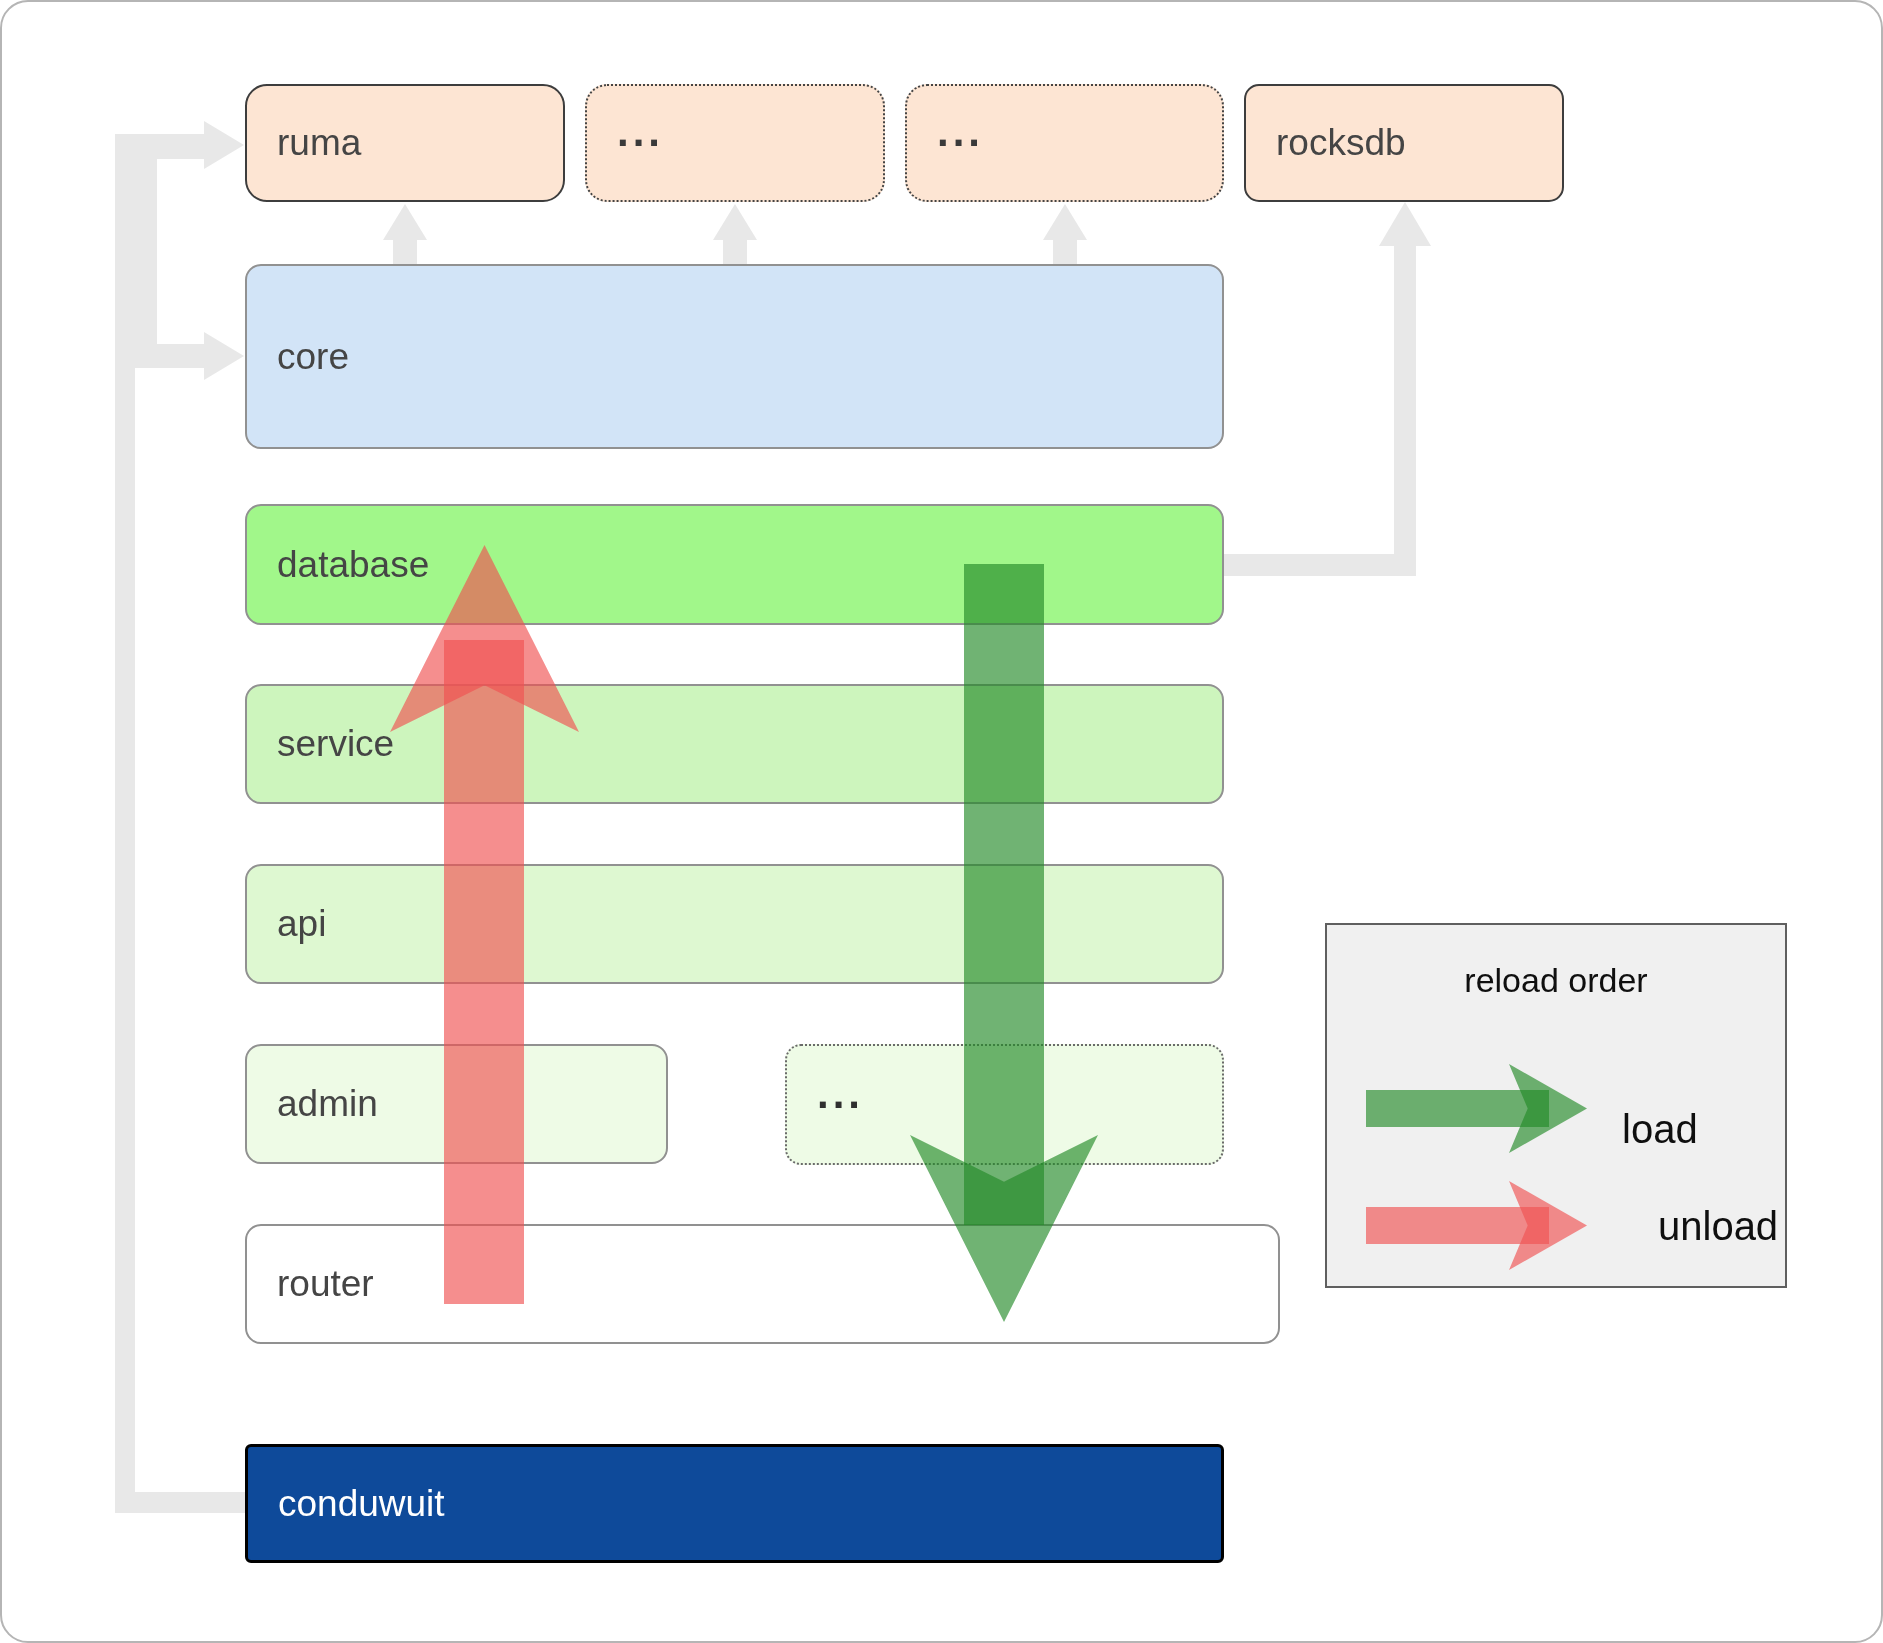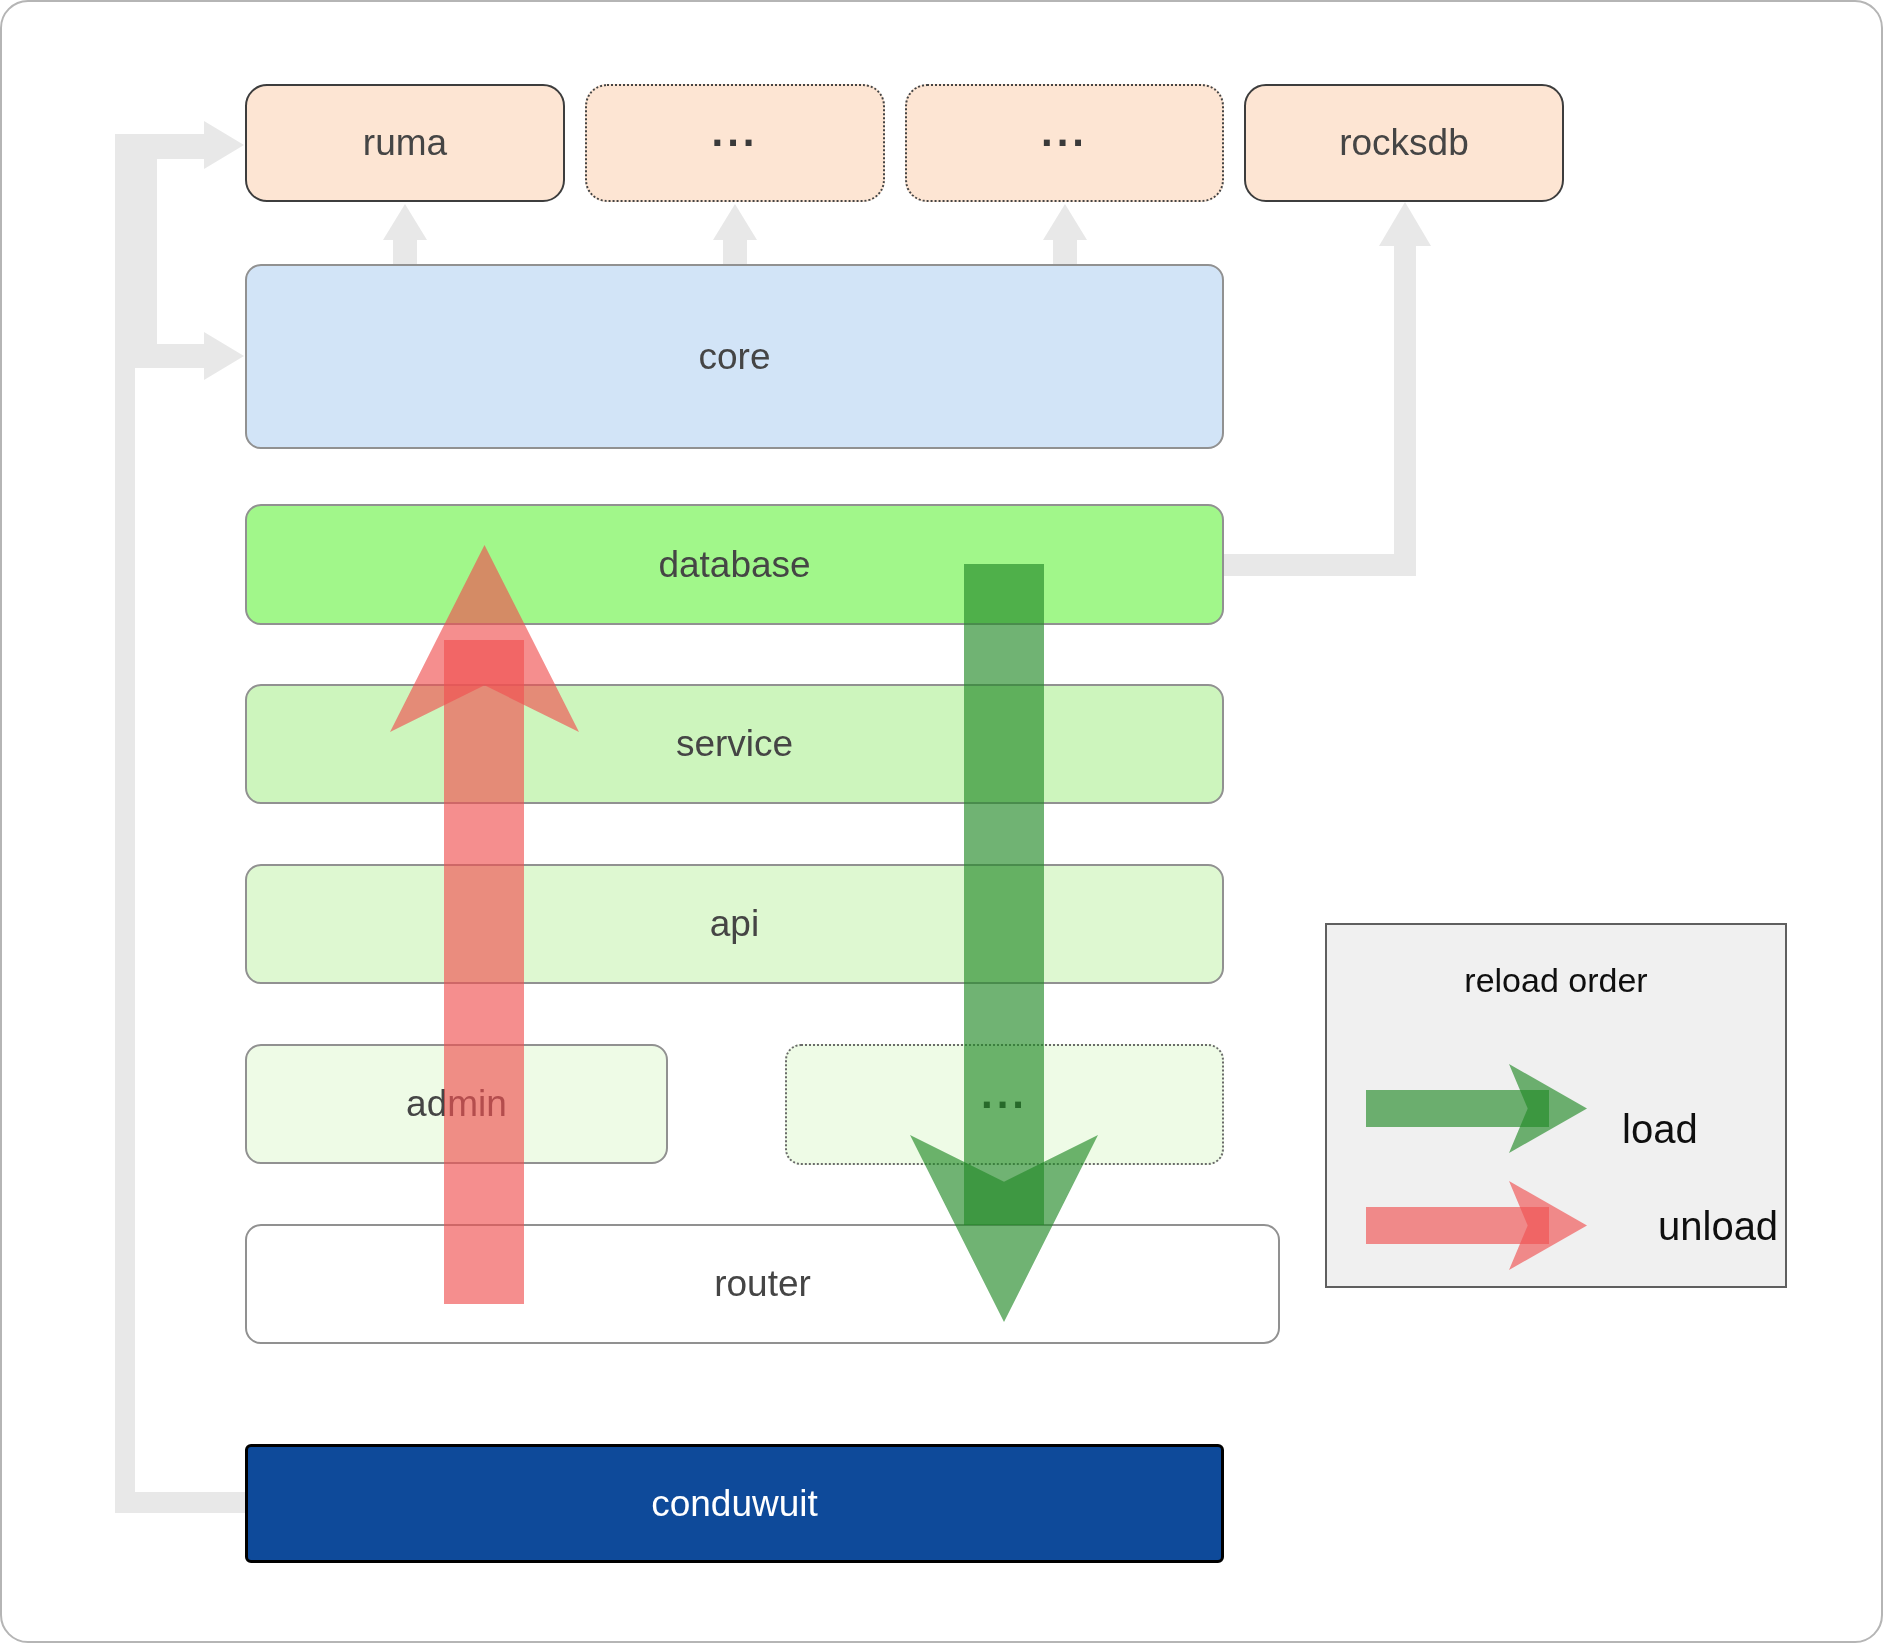--- a/index.html
+++ b/index.html
@@ -16,40 +16,40 @@
     border:2px solid #b5b5b5; border-radius:28px; box-sizing:border-box; overflow:hidden;
   }
   
   .conn{position:absolute; background:var(--connector-gray); z-index:1;}
   .tri{position:absolute; background:var(--connector-gray); z-index:1;}
   .tri-right{clip-path:polygon(0 0, 100% 50%, 0 100%);}
   .tri-up{clip-path:polygon(50% 0, 0 100%, 100% 100%);}
   
   .box{
     position:absolute; box-sizing:border-box; z-index:2;
-    display:flex; align-items:center; justify-content:center;
-    font-size:37px; color:var(--label-dark);
+    display:flex; align-items:center; 
+    font-size:37px; color:var(--label-dark);padding-left:30px;
   }
   .top-box{border-radius:22px; background:var(--peach); border:2.5px solid #3d3d3d; }
   .top-box.dotted{border:2px dotted #444444;}
   .row-box{border-radius:16px; border:2px solid #919191;}
   .dots-label{font-weight:bold; font-size:42px; letter-spacing:4px; color:#3a3a3a; transform:translateY(-11px);}
   .b-core{left:243px; top:262px; width:979px; height:185px; background:var(--core-blue);}
   .b-database{left:243px; top:502px; width:979px; height:121px; background:var(--database-green);}
   .b-service{left:243px; top:682px; width:979px; height:120px; background:var(--service-green);}
   .b-api{left:243px; top:862px; width:979px; height:120px; background:var(--api-green);}
   .b-admin{left:243px; top:1042px; width:423px; height:120px; background:var(--admin-green);}
   .b-ell-admin{left:783px; top:1042px; width:439px; height:121px; background:var(--admin-green); border:2px dotted #6a6a6a; border-radius:16px;}
   .b-router{left:243px; top:1222px; width:1035px; height:120px; background:var(--router-white);}
   .b-conduwuit{left:243px; top:1442px; width:979px; height:119px; background:var(--conduwuit-navy);
                border:3px solid #000; border-radius:6px; color:#ffffff; font-weight:500;}
   .b-ruma{left:243px; top:82px; width:320px; height:118px;}
   .b-ell1{left:583px; top:82px; width:300px; height:118px;}
   .b-ell2{left:903px; top:82px; width:319px; height:118px;}
-  .b-rocksdb{left:1242px; top:82px; width:320px; height:118px;}
+  .b-rocksdb{left:1242px; top:82px; width:320px; height:118px;border-radius:15px;}
   
   .bigarrow{position:absolute; z-index:3;}
   .red-shaft{left:442px; top:638px; width:80px; height:664px; background:var(--unload-red);}
   .red-head{left:388px; top:543px; width:189px; height:187px; background:var(--unload-red);
             clip-path:polygon(0 100%, 50% 0, 100% 100%, 50% 75%);}
   .green-shaft{left:962px; top:562px; width:80px; height:661px; background:var(--load-green);}
   .green-head{left:908px; top:1133px; width:188px; height:187px; background:var(--load-green);
               clip-path:polygon(0 0, 50% 100%, 100% 0, 50% 25%);}
   
   .legend{

